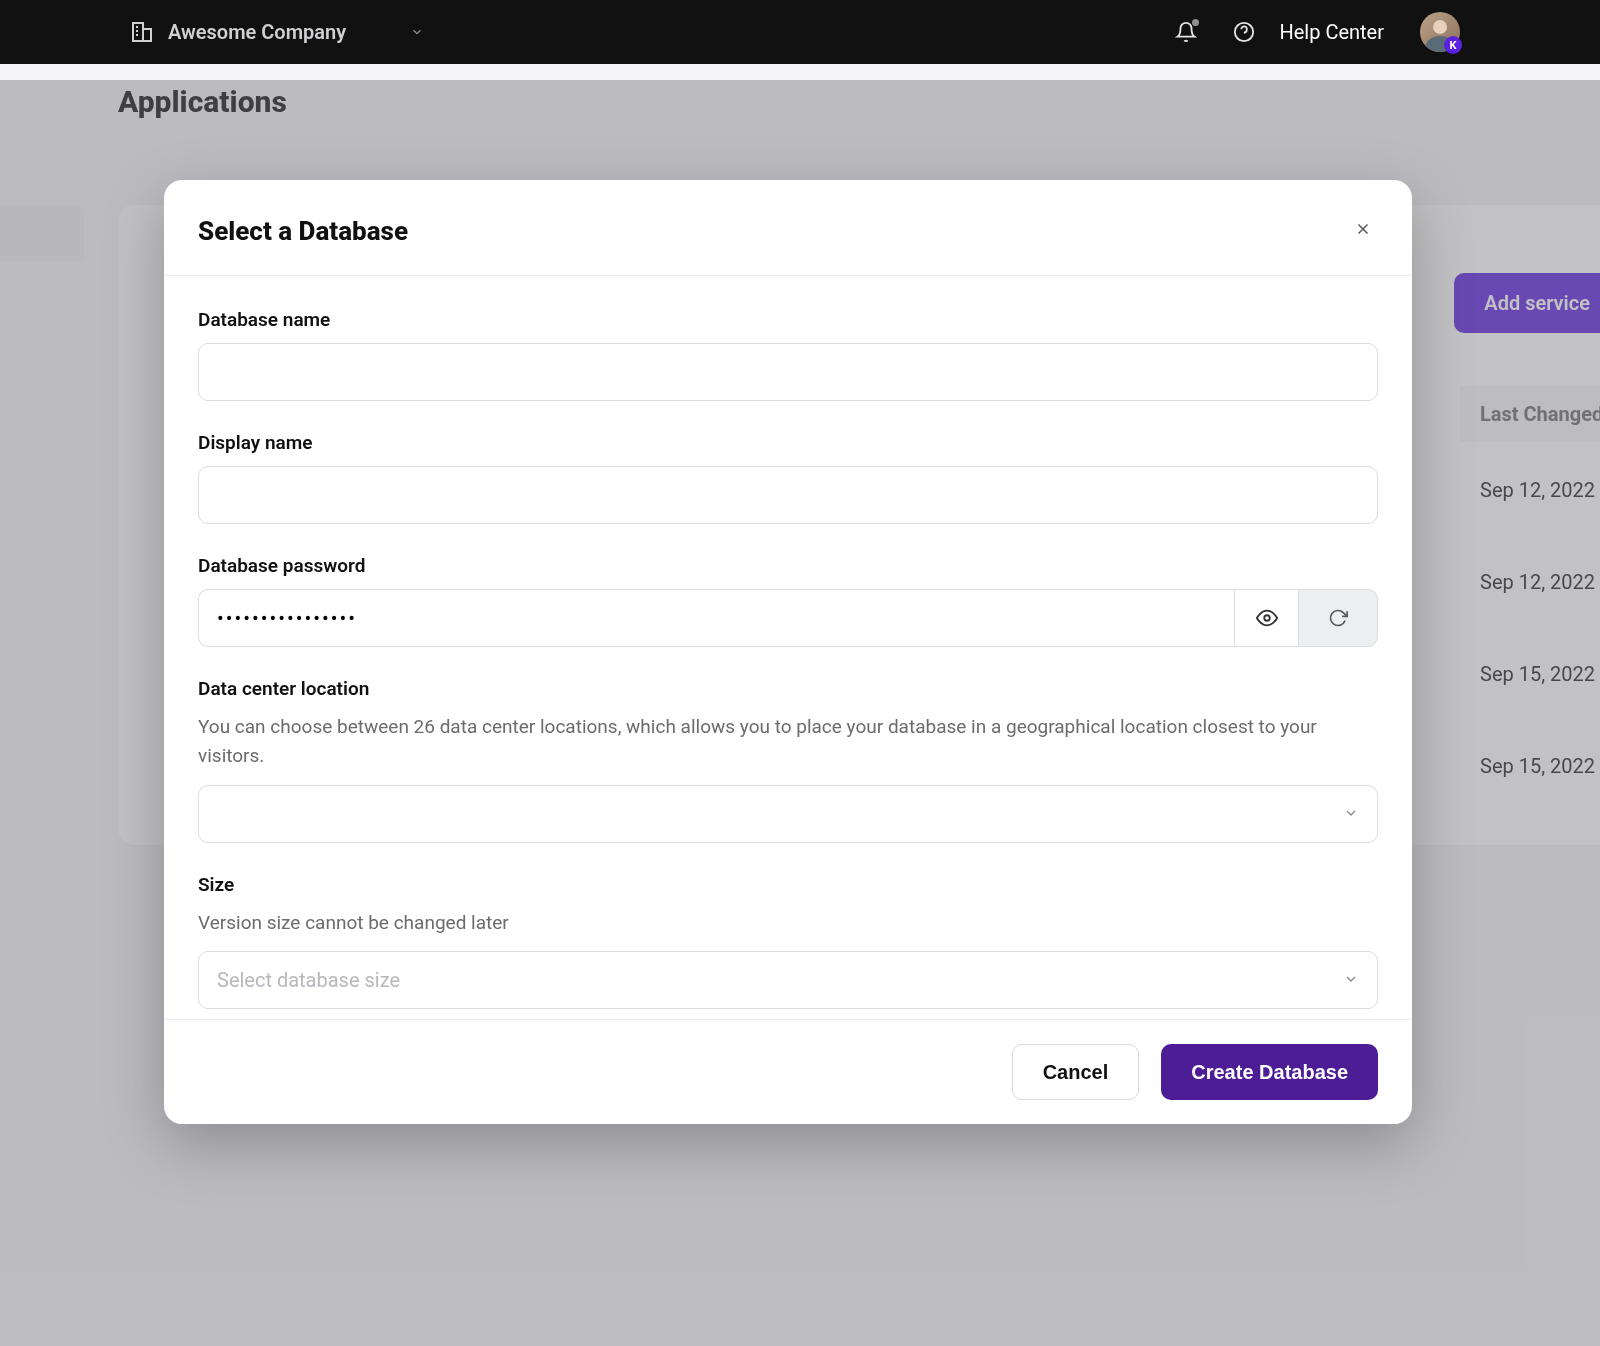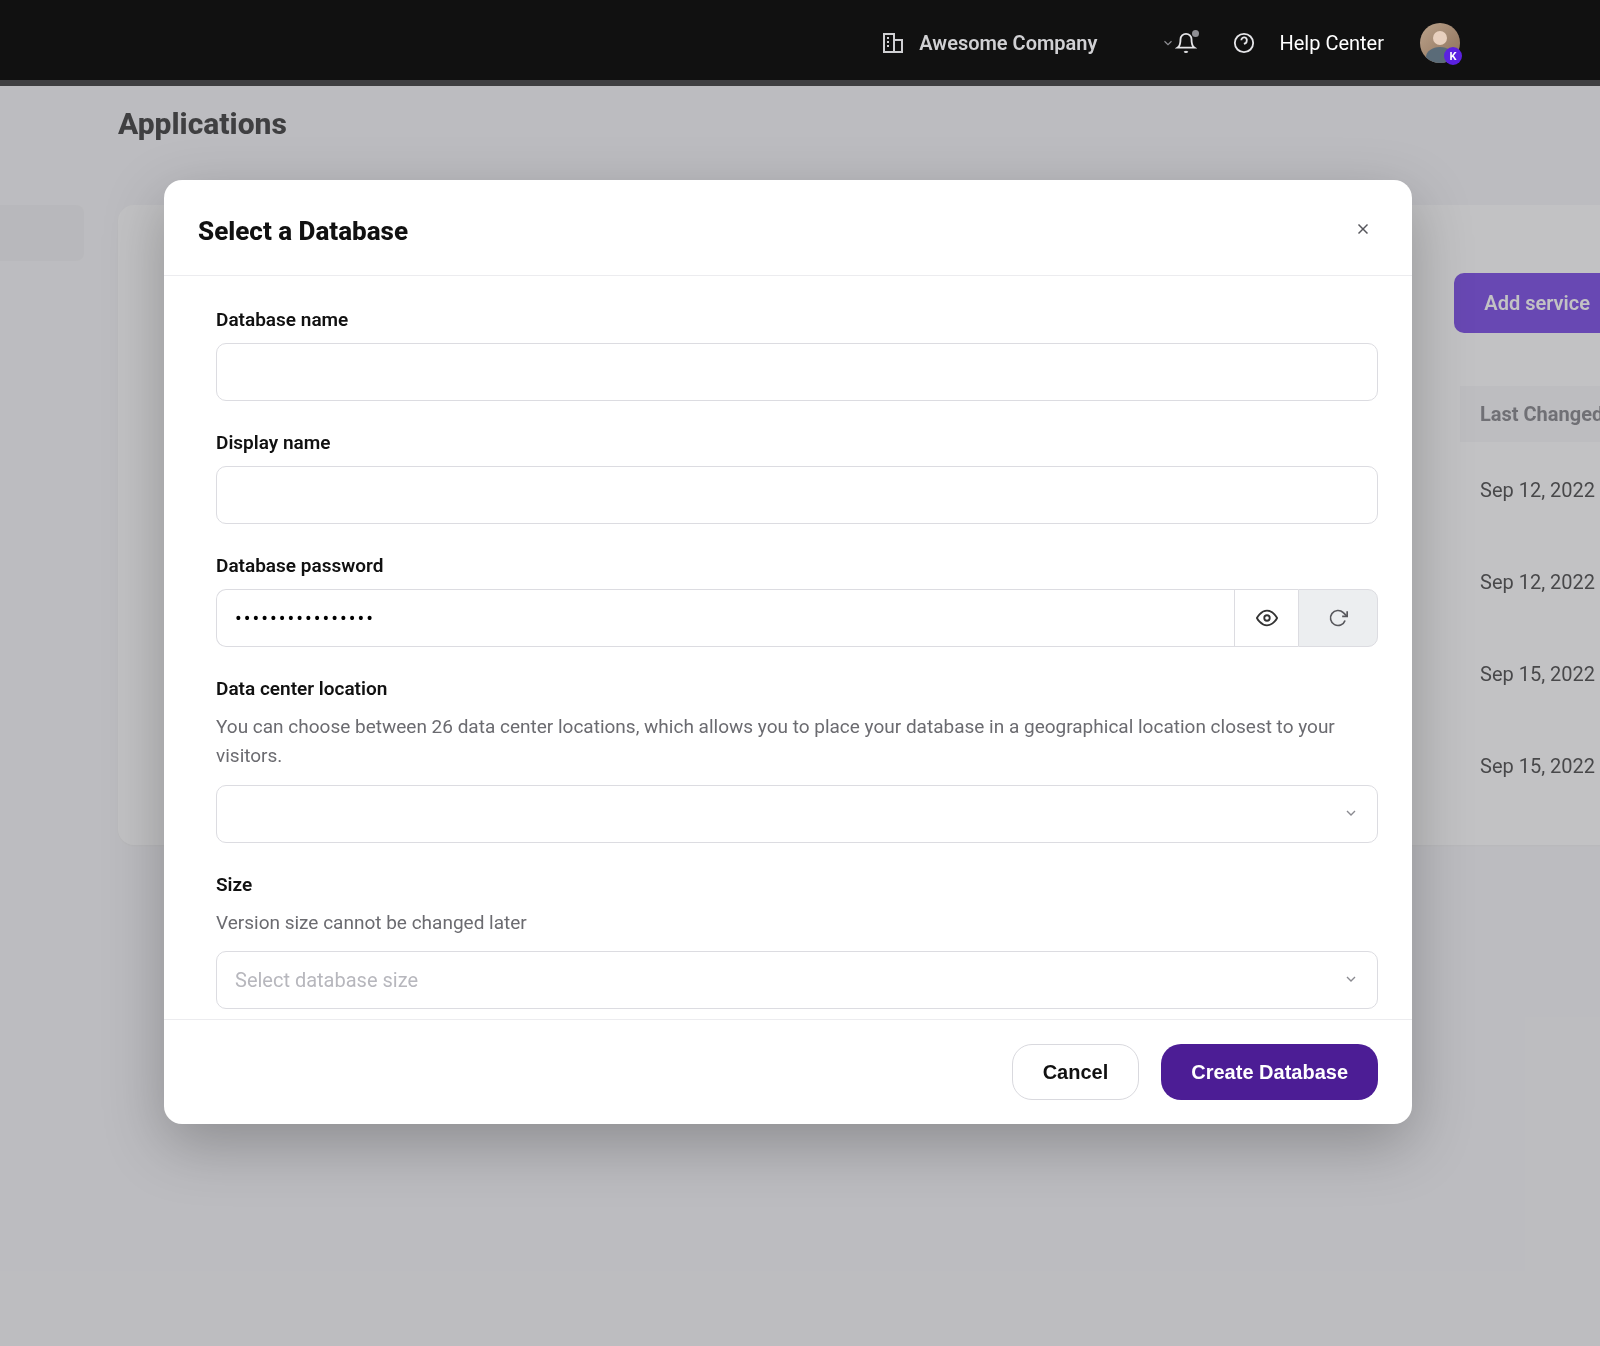--- a/index.html
+++ b/index.html
@@ -7,27 +7,27 @@
     font-family: -apple-system, BlinkMacSystemFont, "Segoe UI", Roboto, Helvetica, Arial, sans-serif;
     background: #f5f5f7;
     width: 1600px;
     height: 1346px;
     position: relative;
     overflow: hidden;
   }
 
   
   .header {
-    height: 86px;
+    height: 64px;
     background: #111;
     color: #fff;
     display: flex;
     align-items: center;
     padding: 0 140px 0 130px;
-    justify-content: flex-end;
+    justify-content: space-between;
   }
   .header-left {
     display: flex;
     align-items: center;
     gap: 14px;
     color: #d0d0d3;
   }
   .company-icon svg { display:block; }
   .company-name { font-size: 20px; font-weight:600; color:#d0d0d3; }
   .company-caret { margin-left: 50px; display:flex; align-items:center; }
@@ -109,21 +109,21 @@
     max-height:1110px;
   }
   .modal-header{
     display:flex; justify-content:space-between; align-items:center;
     padding:34px 34px 28px 34px;
     border-bottom:1px solid #ececef;
   }
   .modal-title{ font-size:26px; font-weight:800; color:#111; }
   .close-btn{ background:none;border:none;cursor:pointer;padding:6px; }
   .modal-body{
-    padding: 32px 34px 10px 52px;
+    padding: 32px 34px 10px 34px;
     display:flex; flex-direction:column; gap:30px;
     overflow:auto;
   }
   .field-label{ font-size:19px; font-weight:600; color:#111; margin-bottom:12px; display:block;}
   .field-sub{ font-size:19px; color:#6b6b70; margin-bottom:14px; line-height:1.55;}
   .input, .select {
     width:100%; height:58px;
     border:1px solid #dcdce1; border-radius:10px;
     background:#fff; font-size:20px; color:#111;
     padding:0 18px;
@@ -149,21 +149,21 @@
     width:80px; border:1px solid #dcdce1; border-radius:0 10px 10px 0;
     background:#eceef0;
     display:flex;align-items:center;justify-content:center; cursor:pointer;
   }
   .modal-footer{
     border-top:1px solid #ececef;
     padding:24px 34px;
     display:flex; justify-content:flex-end; gap:22px;
   }
   .btn{
-    height:56px; padding:0 30px; border-radius:20px;
+    height:56px; padding:0 30px; border-radius:10px;
     font-size:20px; font-weight:600; cursor:pointer;
     display:flex; align-items:center; justify-content:center;
   }
   .btn-secondary{ background:#fff; border:1px solid #d9d9de; color:#111;}
   .btn-primary{ background:#4c1d95; border:none; color:#fff;}
 
   input.raw{
     all:unset; width:100%; height:100%;
   }
 </style>

